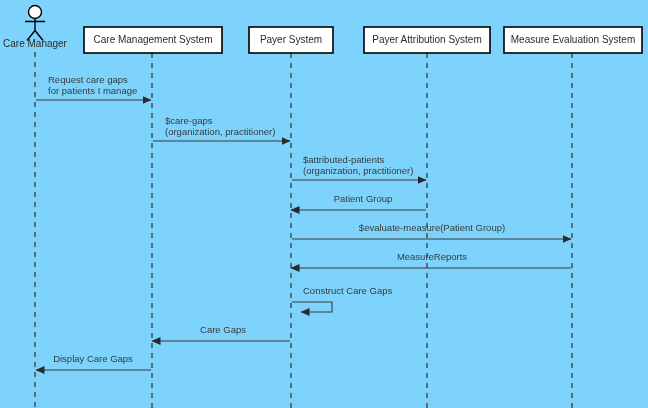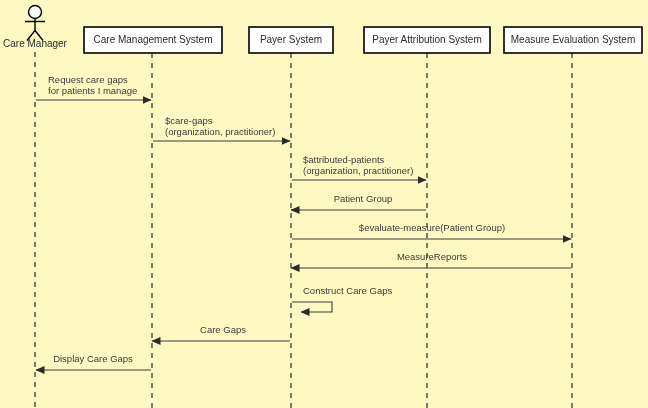--- a/index.html
+++ b/index.html
@@ -7,21 +7,21 @@
     padding: 0;
     background: #ffffff;
   }
   body {
     font-family: "Liberation Sans", sans-serif;
   }
   #diagram-root {
     position: relative;
     width: 648px;
     height: 408px;
-    background: #fef9c3;
+    background: #7dd3fc;
     overflow: hidden;
   }
   svg.diagram-canvas {
     display: block;
     width: 648px;
     height: 408px;
   }
   .participant-box-rect {
     fill: #ffffff;
     stroke: #000000;

